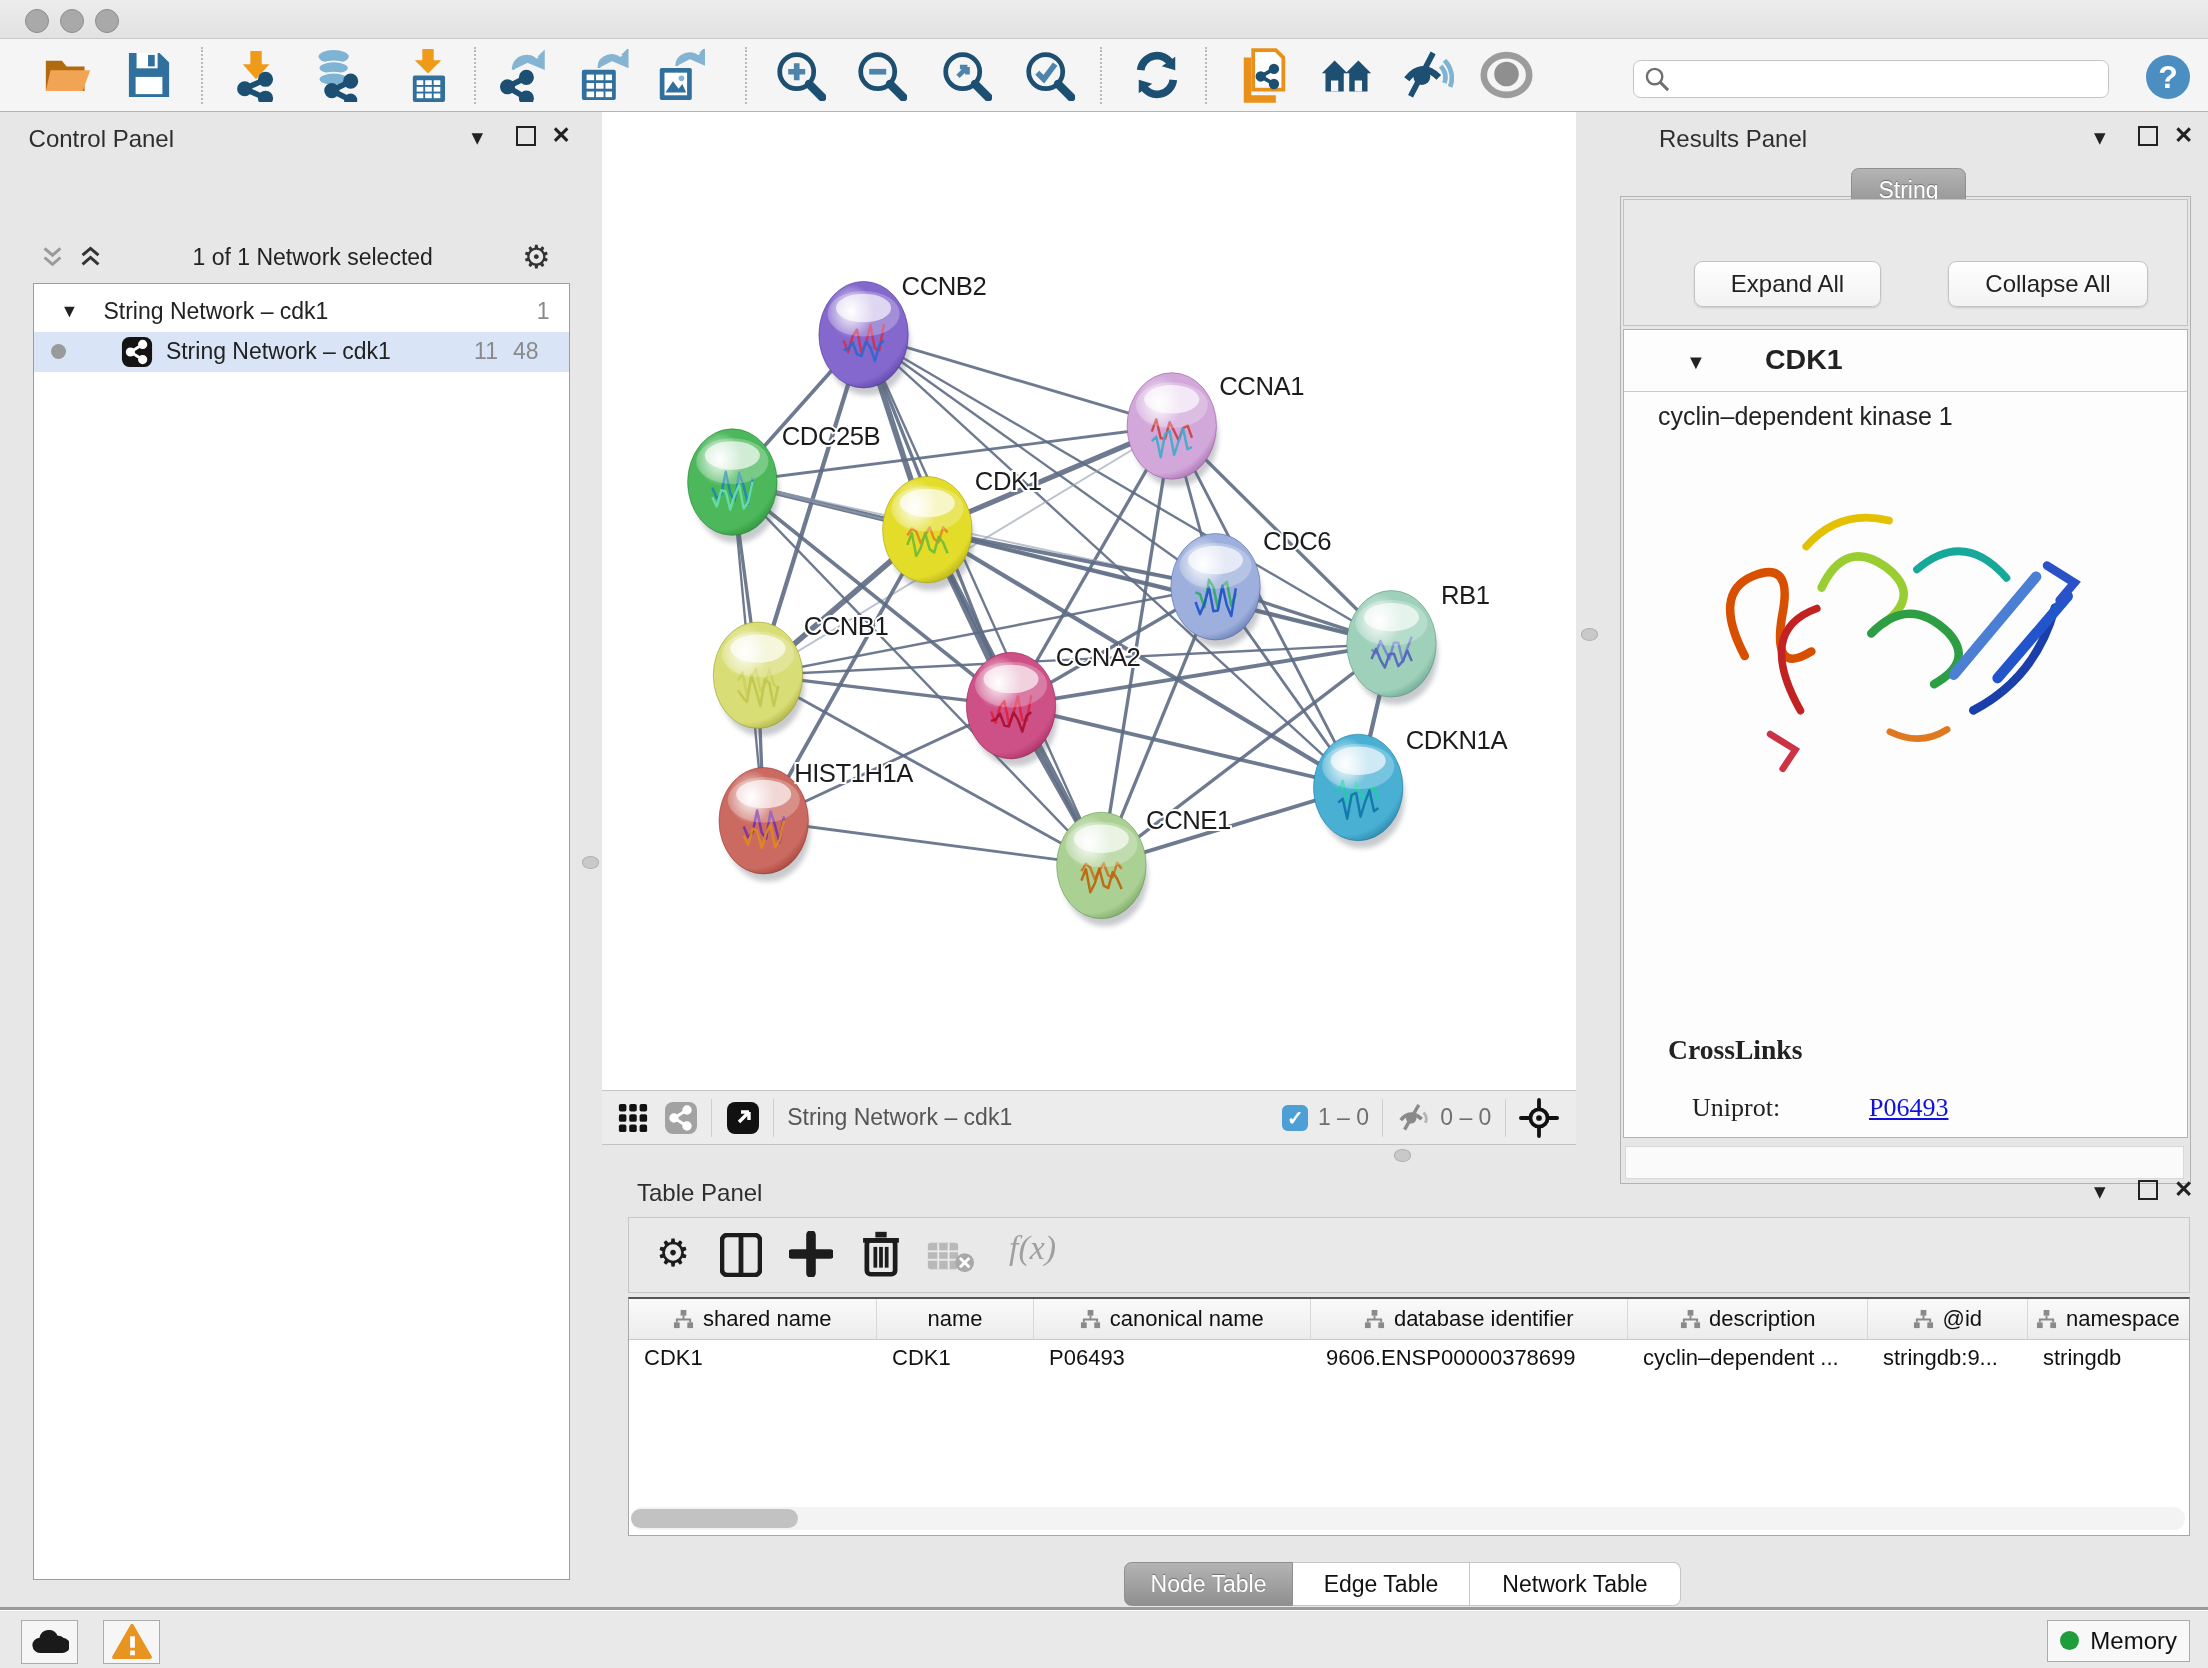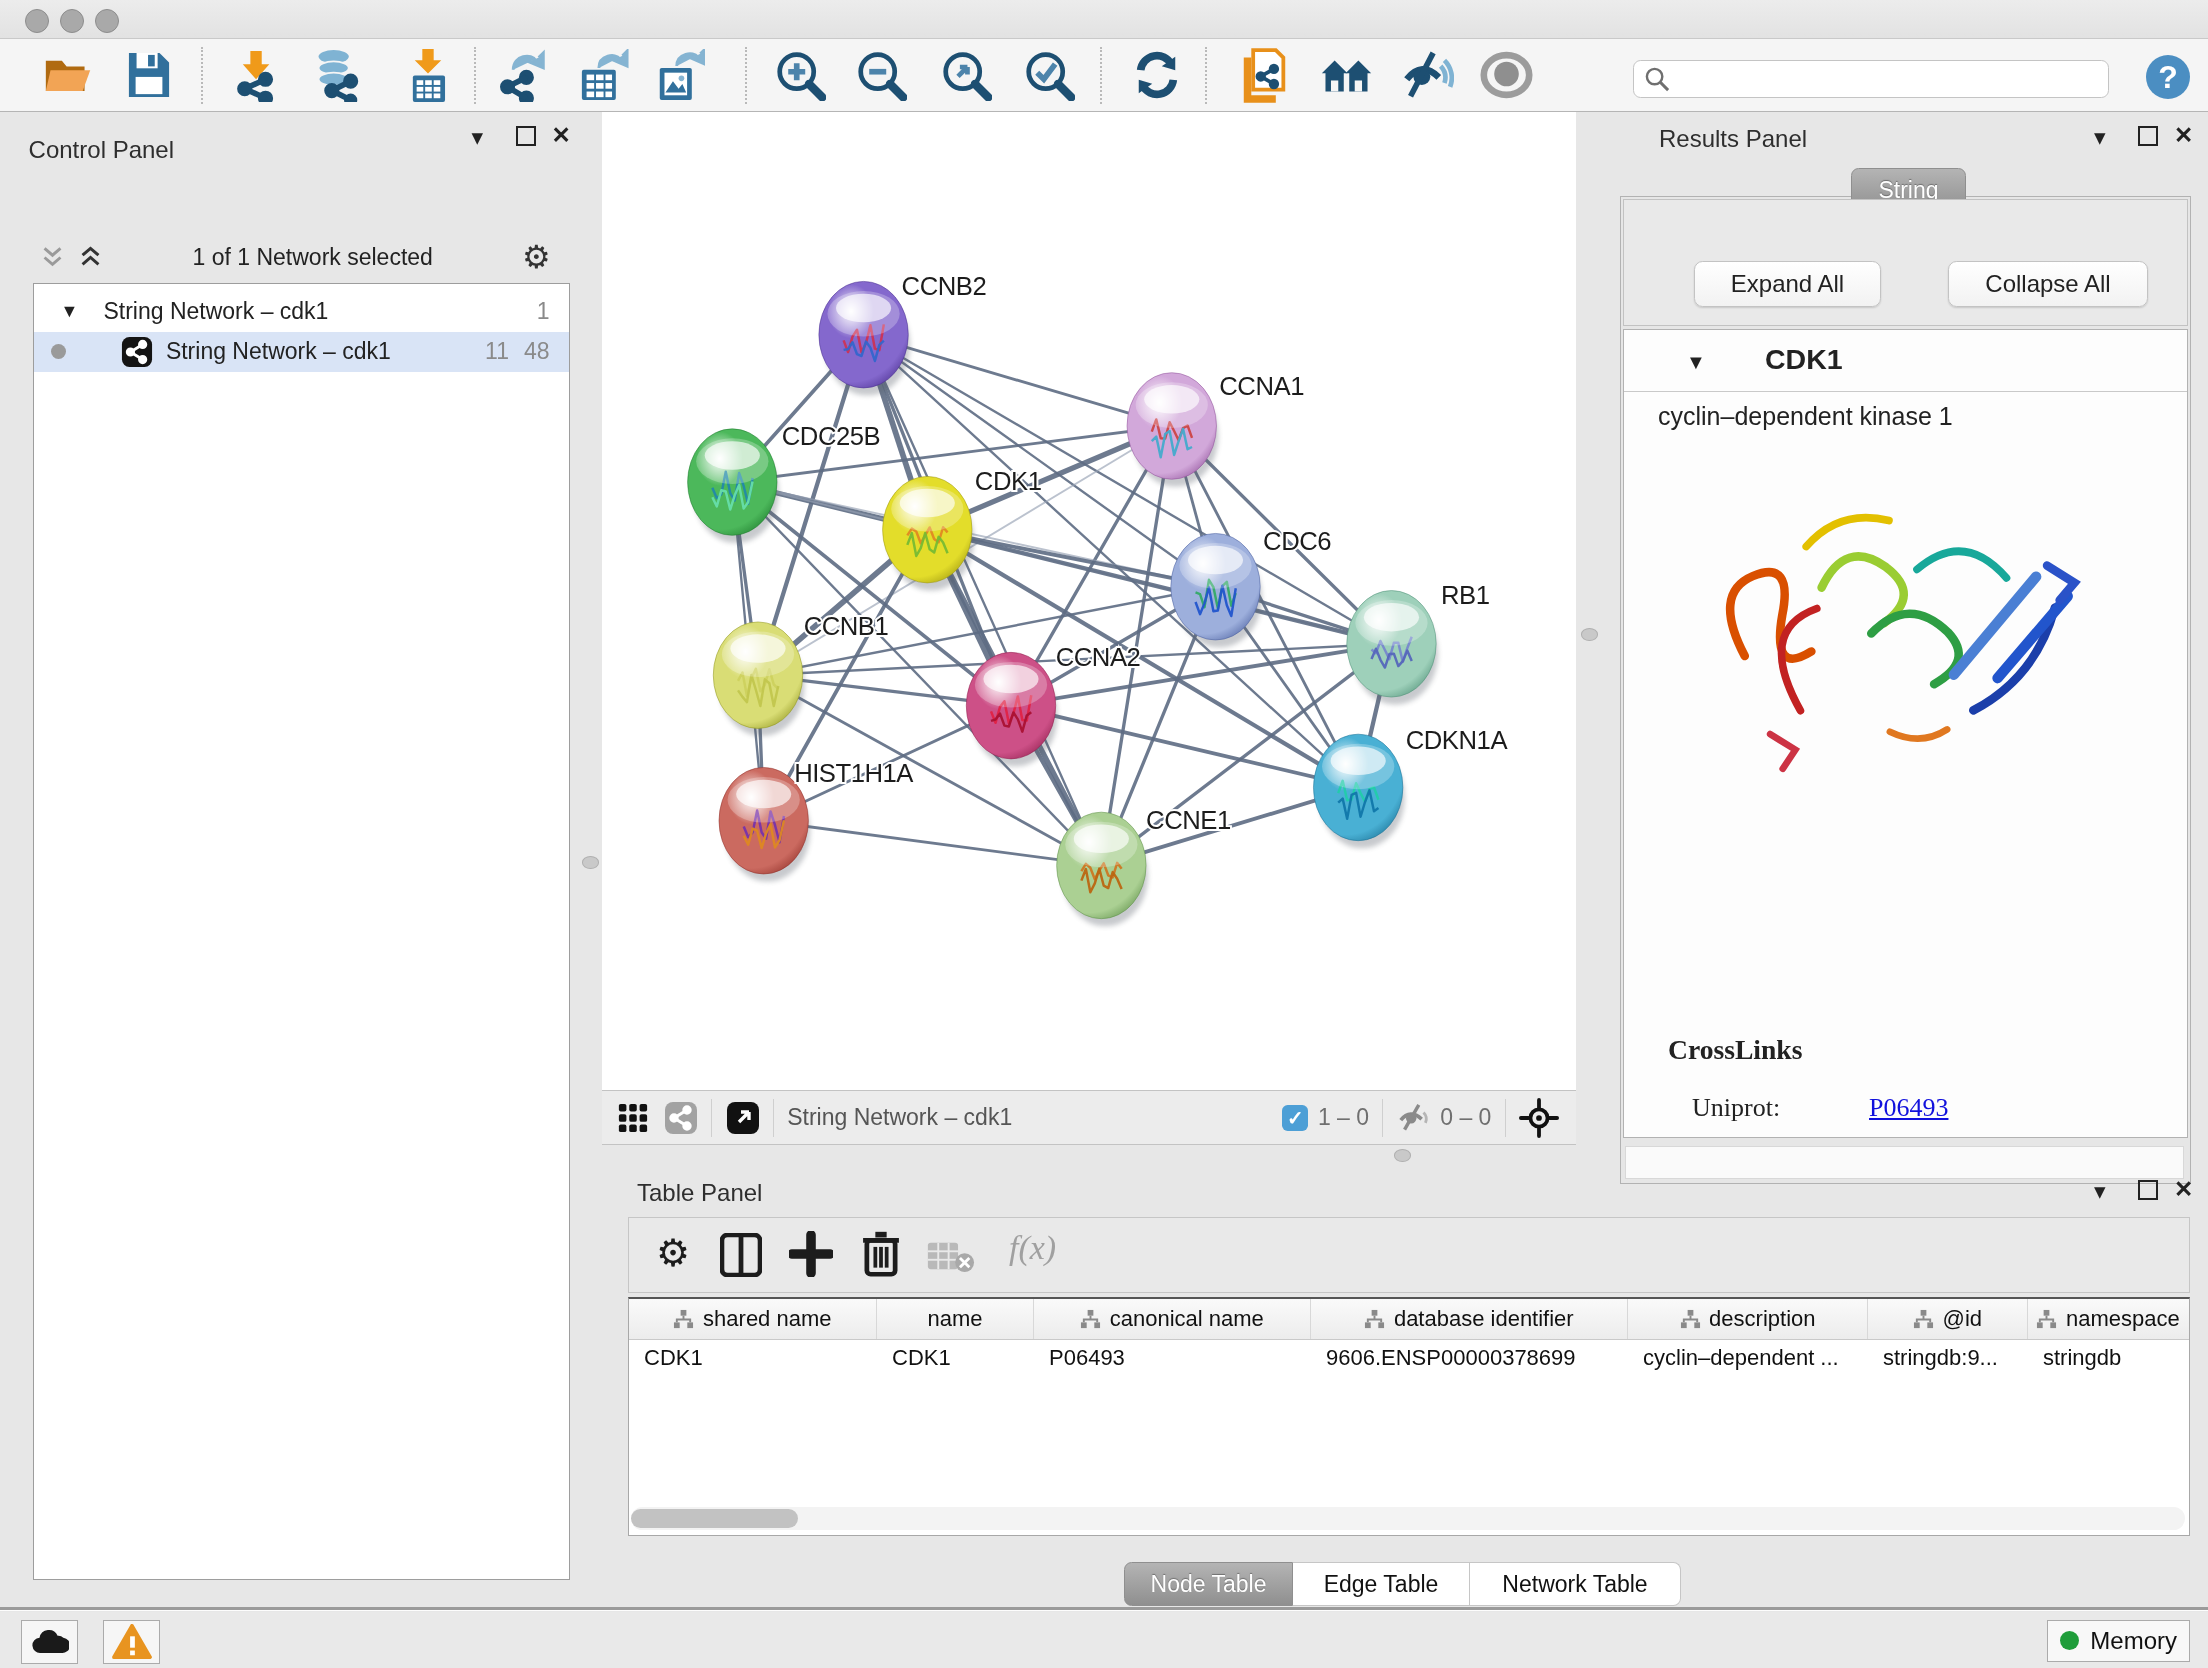--- a/index.html
+++ b/index.html
@@ -262,21 +262,21 @@
     <svg width="27" height="27" viewBox="0 0 28 28">
       <circle cx="11" cy="11" r="8" fill="none" stroke="#6f6f6f" stroke-width="2.5"></circle>
       <line x1="17" y1="17" x2="25" y2="25" stroke="#6f6f6f" stroke-width="3"></line>
     </svg>
     <input value="" placeholder="" style="">
   </div>
   <div class="helpbtn">?</div>
 </div>
 
 <div class="abs" style="left:7.6px;top:116px;width:573px;height:1491px;">
-  <div class="phead-title abs" style="left:21px;top:20px;text-align:center;">Control Panel</div>
+  <div class="phead-title abs" style="left:21px;top:9px;text-align:center;">Control Panel</div>
   <span class="ph-ico" style="left:464px;top:9.5px;">▾</span>
   <span class="ph-ico" style="left:508px;top:9.5px;"><span class="ph-box"></span></span>
   <span class="ph-ico" style="left:544px;top:7.6px;font-weight:bold;">✕</span>
 
 
   <div class="ctl-toolrow">
     <svg width="25" height="25" viewBox="0 0 22 22" style="margin-left:7.6px">
       <path d="M4 3 L11 9 L18 3 M4 11 L11 17 L18 11" fill="none" stroke="#9a9a9a" stroke-width="2.6"></path>
     </svg>
     <svg width="25" height="25" viewBox="0 0 22 22" style="margin-left:13.3px">
@@ -298,21 +298,21 @@
         <rect x="1" y="1" width="32" height="32" rx="8" fill="#141414"></rect>
         <g stroke="#fff" stroke-width="3" fill="#fff">
           <circle cx="23" cy="9" r="3.4"></circle>
             <circle cx="10" cy="17" r="3.4"></circle>
             <circle cx="23" cy="25" r="3.4"></circle>
           <path d="M23 9 L10 17 L23 25" fill="none"></path>
         </g>
       </svg>
       <span style="margin-left:13.3px;flex:1;">String Network – cdk1</span>
       <span class="cnt">11</span>
-      <span class="cnt" style="margin-right:19px;">48</span>
+      <span class="cnt" style="margin-right:30px;">48</span>
     </div>
   </div>
 </div>
 
 <div class="splitdot" style="left:582px;top:856px;"></div>
 <div class="splitdot" style="left:1581px;top:628px;"></div>
 <div class="splitdot" style="left:1394px;top:1149px;"></div>
 
 <svg id="net-svg" class="abs" style="left:602px;top:112px;background:#fff;" width="974" height="978" viewBox="0 0 1024 1028">
     <defs>

